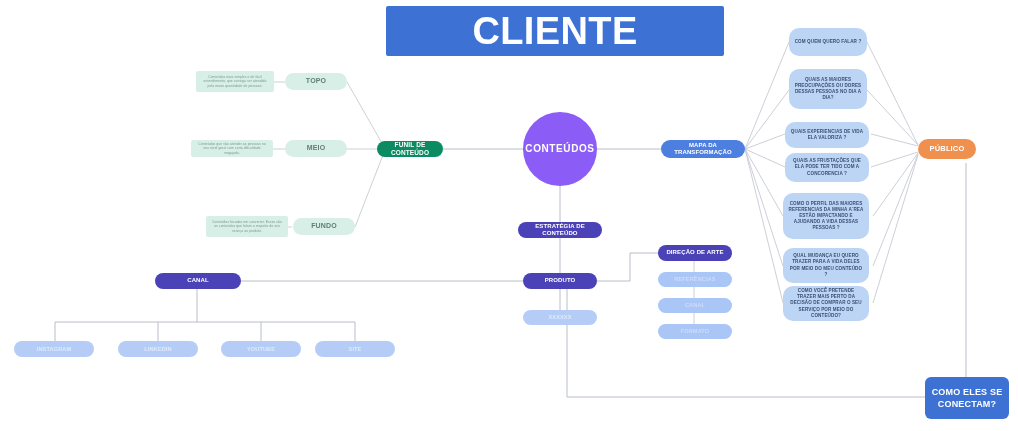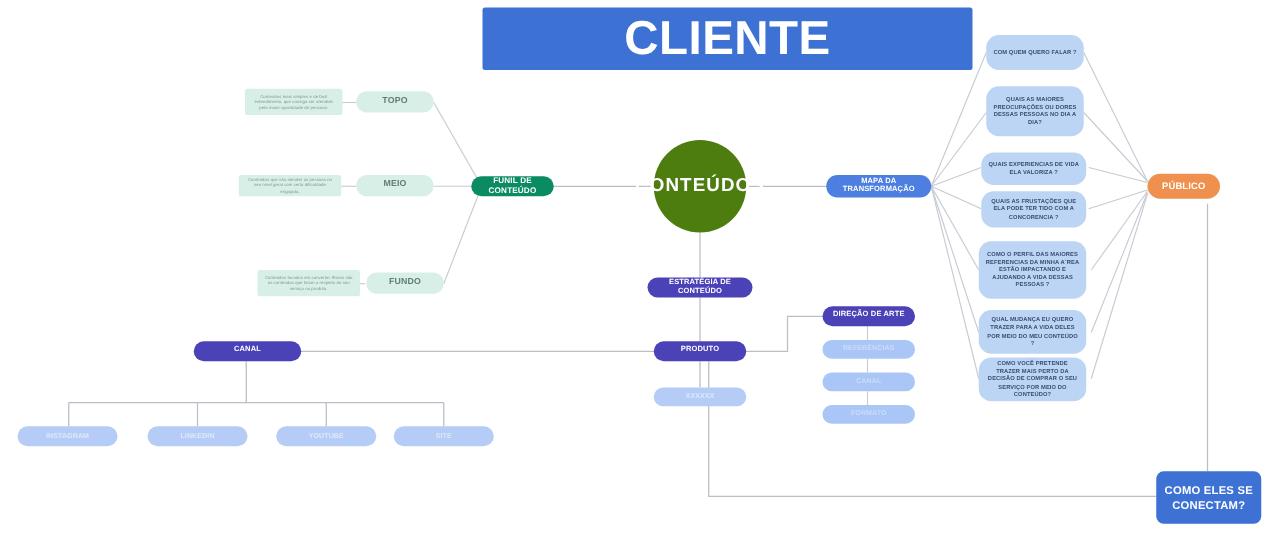--- a/index.html
+++ b/index.html
@@ -55,24 +55,24 @@
   }
   .note {
     background: #d8efe7;
     color: #7b9a93;
     font-size: 3.4px;
     padding: 3px 5px;
     border-radius: 2px;
     line-height: 1.35;
   }
   .circle {
-    background: #4d7c0f;
+    background: #8b5cf6;
     color: #ffffff;
     border-radius: 50%;
-    font-size: 15px;
+    font-size: 10px;
     font-weight: bold;
     letter-spacing: 0.06em;
   }
   .blue-pill {
     background: #4c7fe0;
     color: #ffffff;
     font-size: 6px;
     font-weight: bold;
   }
   .q-card {
@@ -182,21 +182,21 @@
     <path class="edge-thin" d="M871,167 L918,152"></path>
     <path class="edge-thin" d="M873,216 L918,153"></path>
     <path class="edge-thin" d="M873,266 L918,154"></path>
     <path class="edge-thin" d="M873,303 L918,155"></path>
 
     <path class="edge" d="M966,163 L966,377"></path>
 
     <path class="edge" d="M925,397 L567,397 L567,289"></path>
   </svg>
 
-  <div class="node banner" style="left:386px; top:6px; width:392px; height:50px;">CLIENTE</div>
+  <div class="node banner" style="left:386px; top:6px; width:338px; height:50px;">CLIENTE</div>
 
   <div class="node note" style="left:196px; top:71px; width:78px; height:21px;">Conteúdos mais simples e de fácil entendimento, que consiga ser atendido pela maior quantidade de pessoas.</div>
   <div class="node note" style="left:191px; top:140px; width:82px; height:17px;">Conteúdos que vão atender as pessoas no seu nível geral com certa dificuldade engajada.</div>
   <div class="node note" style="left:206px; top:216px; width:82px; height:21px;">Conteúdos focados em converter. Esses são os conteúdos que falam a respeito do seu serviço ou produto.</div>
 
   <div class="node pill green-pill" style="left:285px; top:73px; width:62px; height:17px;">TOPO</div>
   <div class="node pill green-pill" style="left:285px; top:140px; width:62px; height:17px;">MEIO</div>
   <div class="node pill green-pill" style="left:293px; top:218px; width:62px; height:17px;">FUNDO</div>
 
   <div class="node pill green-solid" style="left:377px; top:141px; width:66px; height:16px;">FUNIL DE CONTEÚDO</div>

